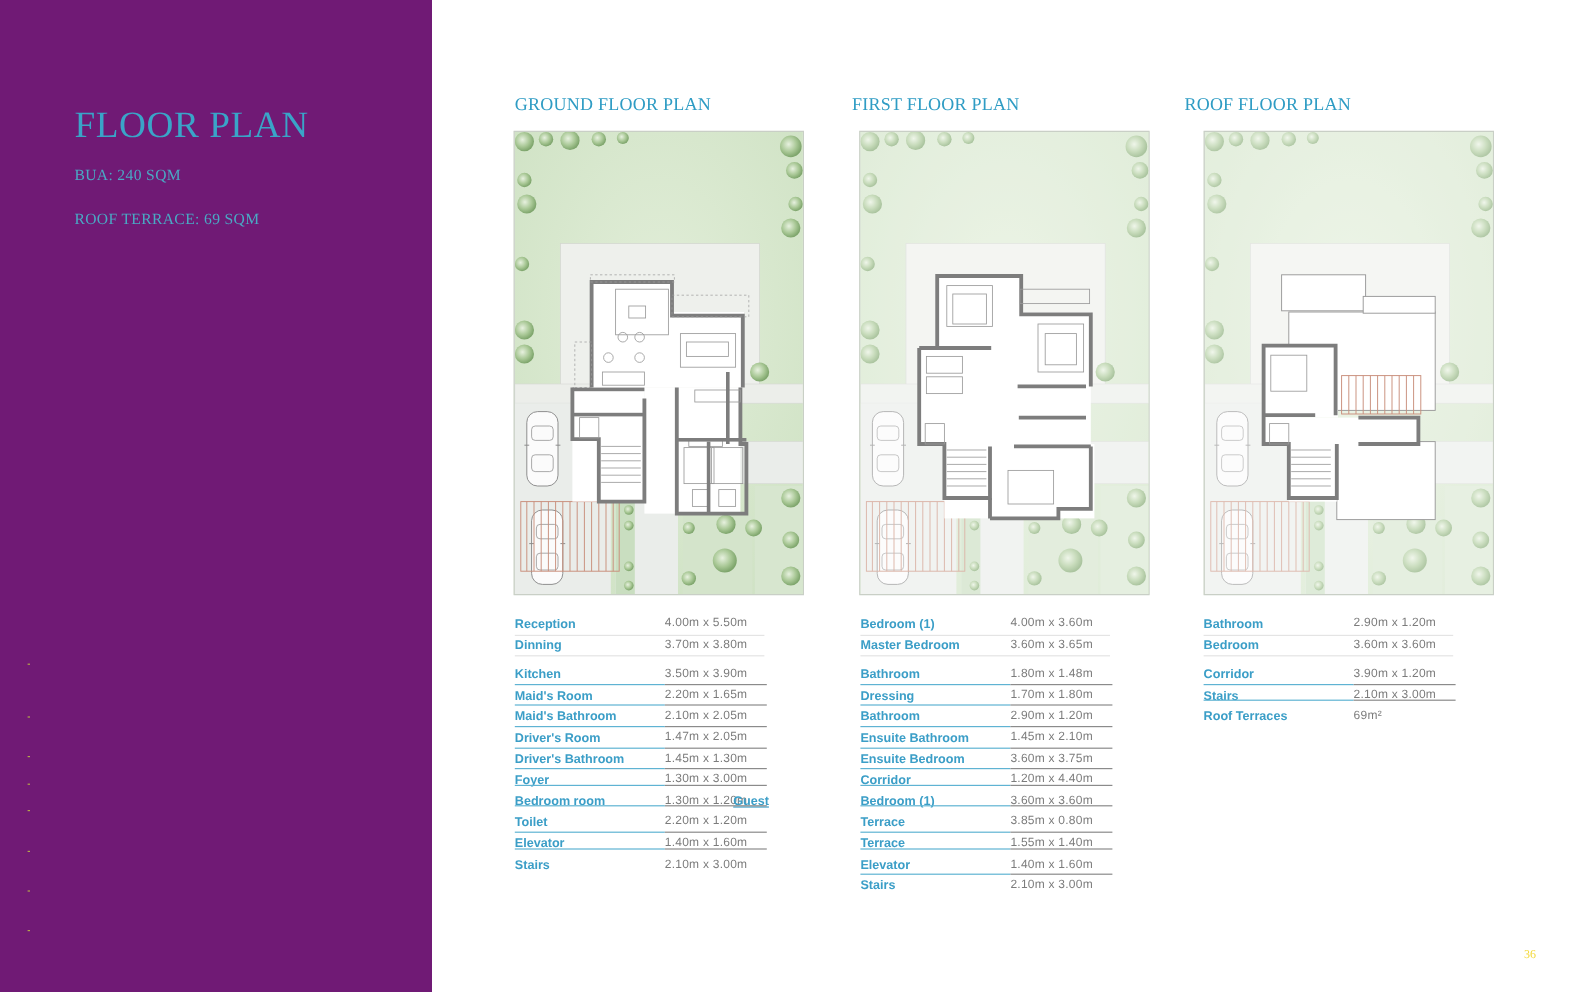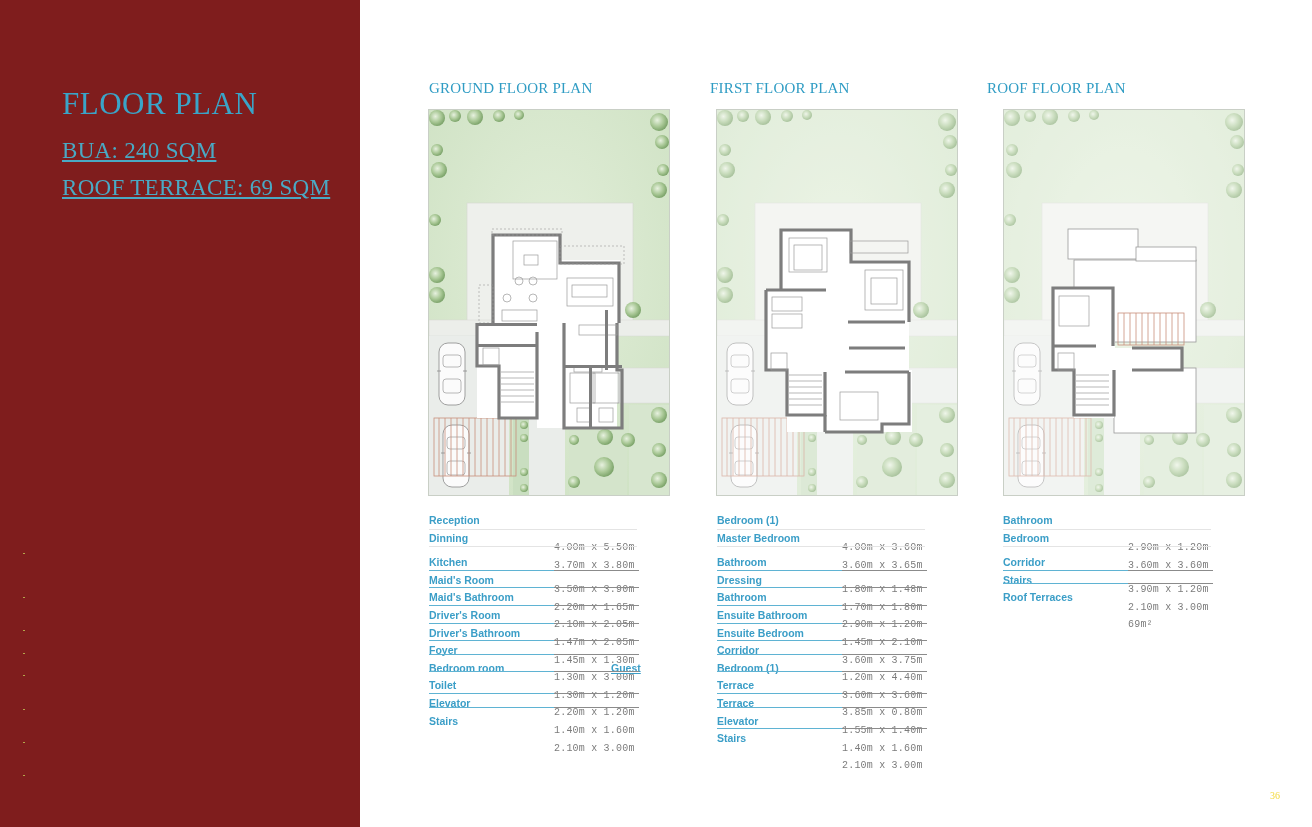--- a/index.html
+++ b/index.html
@@ -1,30 +1,30 @@
 <!DOCTYPE html>
 <html><head>
   <meta charset="utf-8">
   <style>
     * { box-sizing: border-box; margin: 0; padding: 0; }
     html, body { width: 1312px; height: 827px; overflow: hidden; background: #ffffff; }
     body { position: relative; font-family: "Liberation Serif", serif; }
 
     .left-panel {
       position: absolute; left: 0; top: 0; width: 360px; height: 827px;
-      background: #7f1d1d;
+      background: #701a75;
     }
     .page-title {
       position: absolute; left: 62px; top: 86px;
       font-family: "Liberation Serif", serif; font-size: 31px; color: #3aa4c8;
       letter-spacing: 0.5px; font-weight: normal; white-space: nowrap;
     }
     .stat-line {
       position: absolute; left: 62px; font-family: "Liberation Serif", serif;
-      font-size: 23px; color: #4aa9c4; white-space: nowrap; letter-spacing: 0.3px; text-decoration: underline;
+      font-size: 13px; color: #4aa9c4; white-space: nowrap; letter-spacing: 0.3px;
     }
     .stat-bua { top: 138px; }
     .stat-roof { top: 175px; }
     .dot-mark {
       position: absolute; left: 23px; width: 2px; height: 1px; background: #b3a64a;
     }
 
     .plan-title {
       position: absolute; top: 80px; font-family: "Liberation Serif", serif;
       font-size: 15px; color: #2f9cc4; white-space: nowrap; letter-spacing: 0.2px; text-align: center;
@@ -39,22 +39,22 @@
     .room-row {
       position: relative; height: 17.6px; display: block;
     }
     .room-name {
       position: absolute; left: 0; top: 2px;
       font-family: "Liberation Sans", sans-serif; font-weight: bold;
       font-size: 10.5px; color: #3b9ec7; white-space: nowrap;
     }
     .room-dim {
       position: absolute; left: 125px; top: 2px;
-      font-family: Liberation Mono, monospace; font-size: 10px; color: #7c7c7c;
-      white-space: nowrap; letter-spacing: 0.2px; margin-top: 28px;
+      font-family: Liberation Sans, sans-serif; font-size: 10px; color: #7c7c7c;
+      white-space: nowrap; letter-spacing: 0.2px;
     }
     .room-extra {
       position: absolute; left: 182px; top: 2px;
       font-family: "Liberation Sans", sans-serif; font-weight: bold;
       font-size: 10.5px; color: #3b9ec7; white-space: nowrap; text-decoration: underline; text-align: center;
     }
     .row-line-blue {
       position: absolute; left: 0; bottom: 1px; width: 125px; height: 1px; background: #5fb3d3;
     }
     .row-line-gray {

